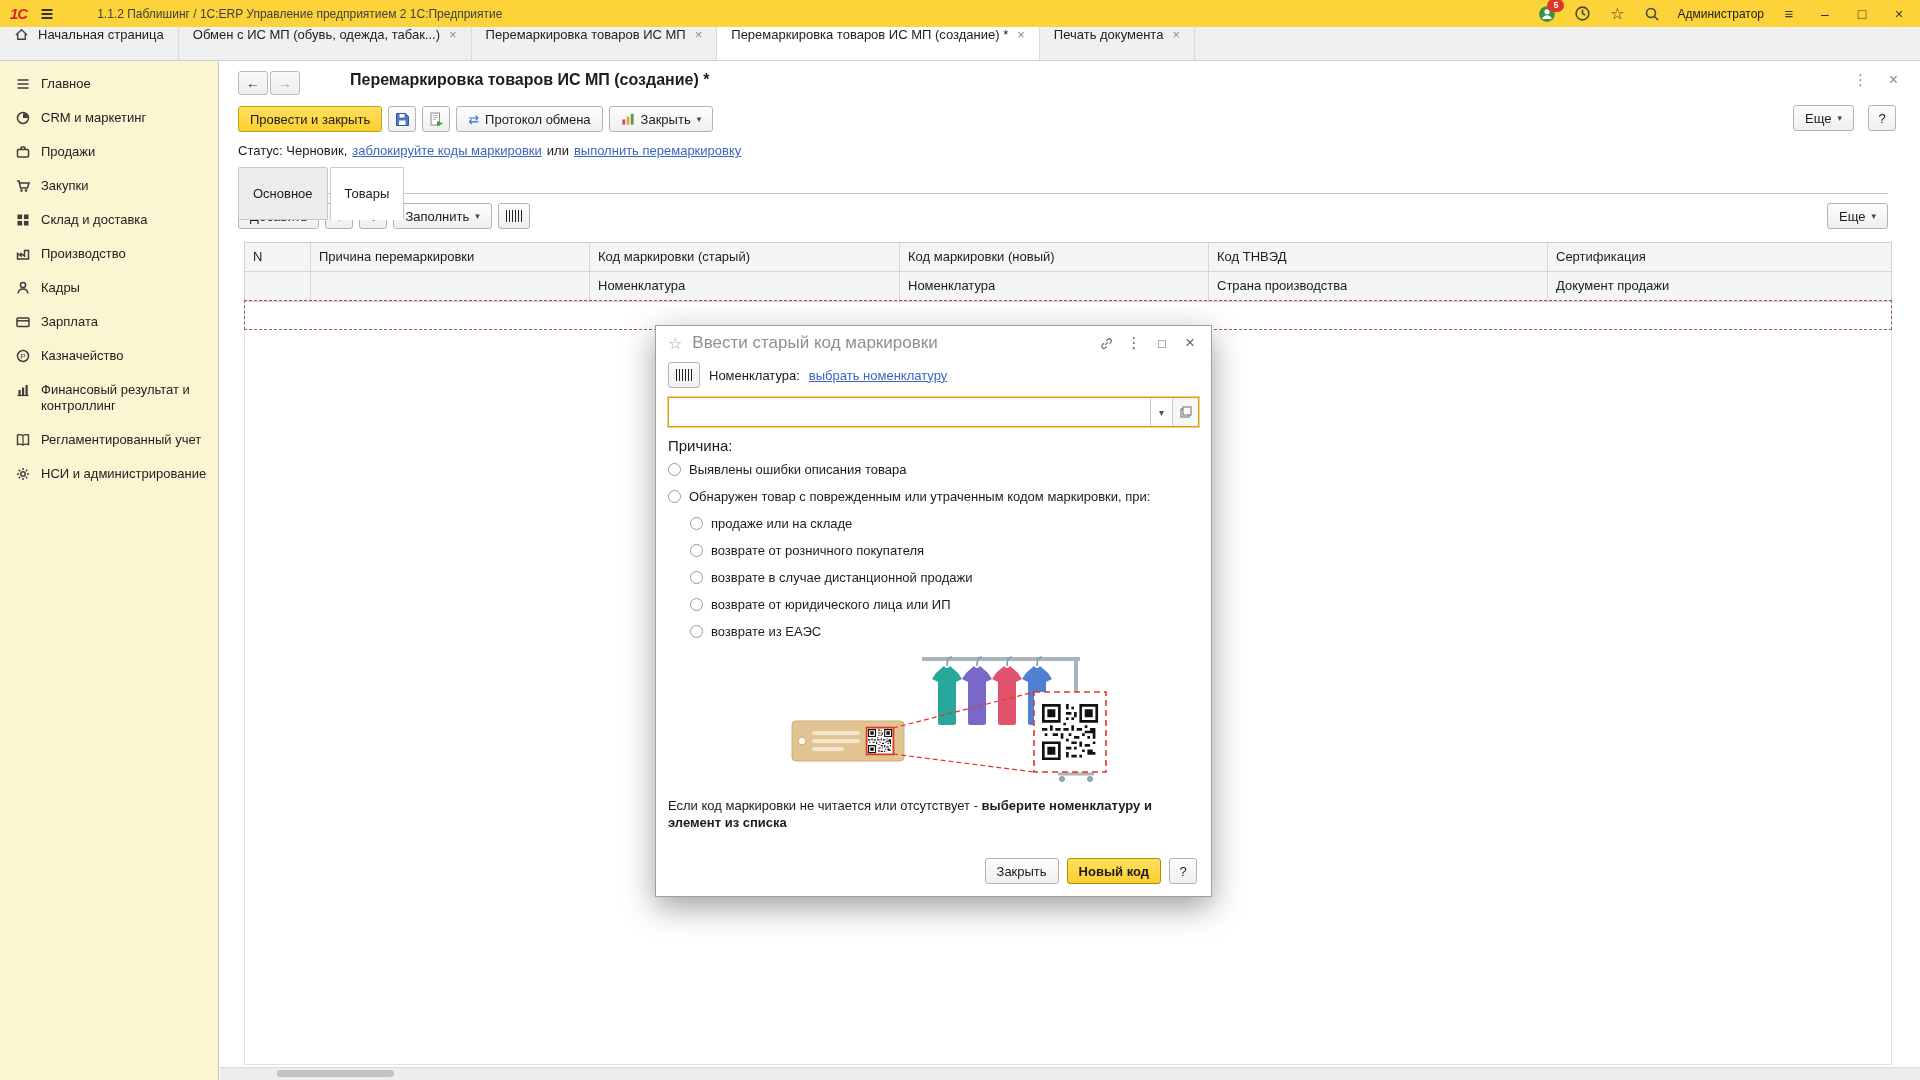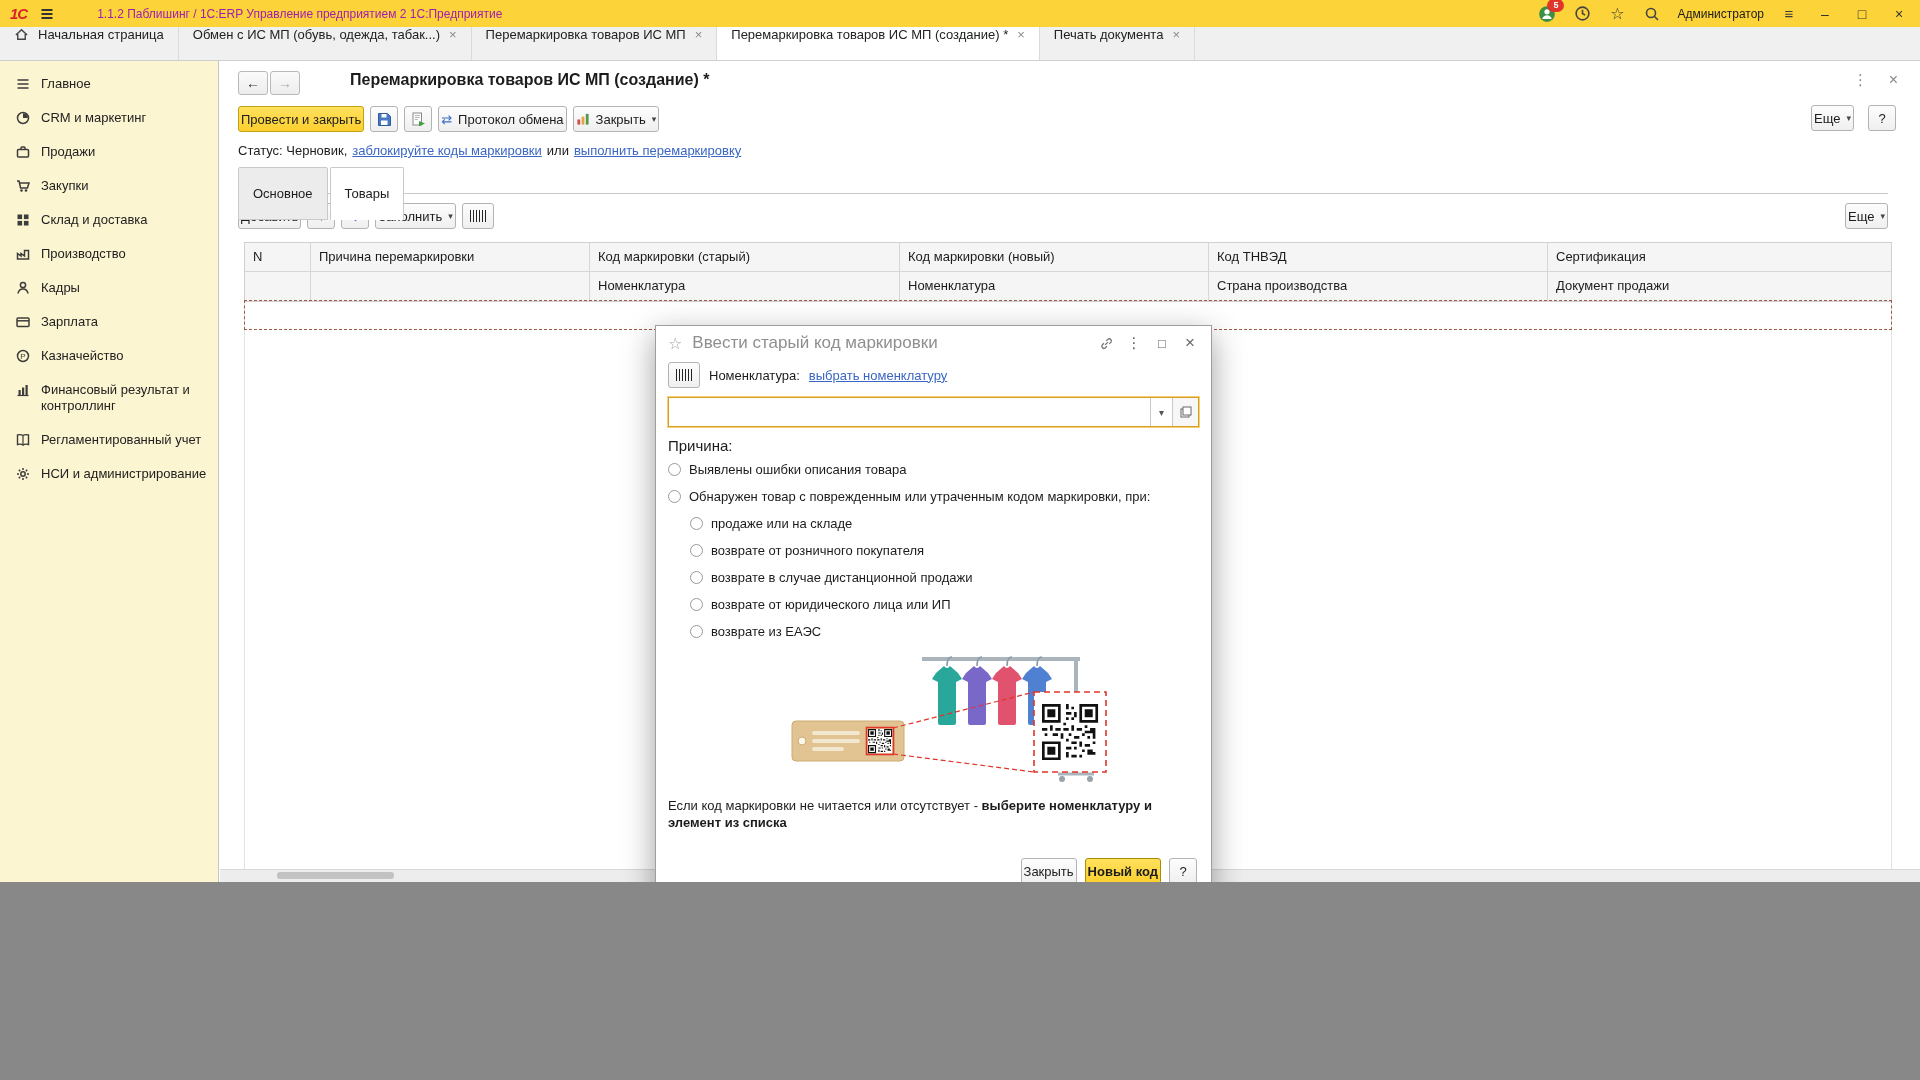--- a/index.html
+++ b/index.html
@@ -1,25 +1,25 @@
 <!DOCTYPE html>
 <html><head>
 <meta charset="utf-8">
 <style>
   html,body{margin:0;padding:0;background:#888;}
-  .root{position:relative;width:1920px;height:882px;background:#fff;overflow:hidden;
+  .root{position:relative;width:1920px;height:1080px;background:#fff;overflow:hidden;
         font-family:"Liberation Sans","DejaVu Sans",sans-serif;font-size:13px;color:#1c1c1c;text-decoration:underline;}
   svg{display:block}
 
   
   .titlebar{position:absolute;left:0;top:0;width:100%;height:27px;background:#fcd338;
             display:flex;align-items:center;padding:0 10px;gap:12px;box-sizing:border-box;}
   .logo{color:#d8232a;font-weight:bold;font-style:italic;font-size:15px;letter-spacing:-1px;}
   .burger{display:flex;align-items:center;}
-  .tb-title{font-size:12px;color:#a21caf;margin-left:30px;white-space:nowrap;}
+  .tb-title{font-size:12px;color:#404040;margin-left:30px;white-space:nowrap;}
   .tb-right{margin-left:auto;display:flex;align-items:center;gap:15px;}
   .tb-ico{position:relative;display:flex;align-items:center;justify-content:center;width:20px;height:20px;color:#3a3a3a;}
   .badge{position:absolute;top:-5px;right:-7px;background:#e0352b;color:#fff;border-radius:8px;
          font-size:9px;min-width:13px;height:13px;line-height:13px;text-align:center;padding:0 2px;font-weight:bold;}
   .tb-user{font-size:12px;}
   .winbtn{width:22px;text-align:center;font-size:14px;color:#333;}
 
   
   .tabbar{position:absolute;left:0;top:27px;width:100%;height:34px;background:#f0f0f0;
           border-bottom:1px solid #cfcfcf;display:flex;align-items:stretch;box-sizing:border-box;}
@@ -28,21 +28,21 @@
   .tab .x{color:#8a8a8a;font-size:13px;}
 
   
   .sidebar{position:absolute;left:0;top:61px;width:219px;bottom:0;background:#fcf5d1;
            border-right:1px solid #c4c4c4;padding-top:6px;box-sizing:border-box;}
   .side-item{display:flex;align-items:flex-start;gap:10px;padding:9px 10px 9px 15px;line-height:16px;color:#222;}
   .side-item svg{flex:0 0 auto;margin-top:0;}
 
   
   .main{position:absolute;left:220px;top:61px;right:0;bottom:0;background:#fff;}
-  .btn{display:inline-flex;align-items:center;gap:6px;height:26px;padding:0 2px;
+  .btn{display:inline-flex;align-items:center;gap:6px;height:26px;padding:0 11px;
        background:linear-gradient(#fdfdfd,#efefef);border:1px solid #b3b3b3;border-radius:3px;
        font-size:13px;color:#1c1c1c;white-space:nowrap;box-sizing:border-box;}
   .btn.icon-only{width:28px;padding:0;justify-content:center;}
   .ybtn{background:linear-gradient(#ffe15e,#fccf2e);border-color:#c2a112;}
   .caret{font-size:9px;color:#444;}
   .link{color:#3b66c4;text-decoration:underline;}
 
   .navbtn{position:absolute;top:10px;width:28px;height:22px;display:flex;align-items:center;justify-content:center;
           background:linear-gradient(#fafafa,#ededed);border:1px solid #b9b9b9;border-radius:3px;font-size:14px;}
   .page-title{position:absolute;left:130px;top:10px;font-size:16px;font-weight:bold;}

